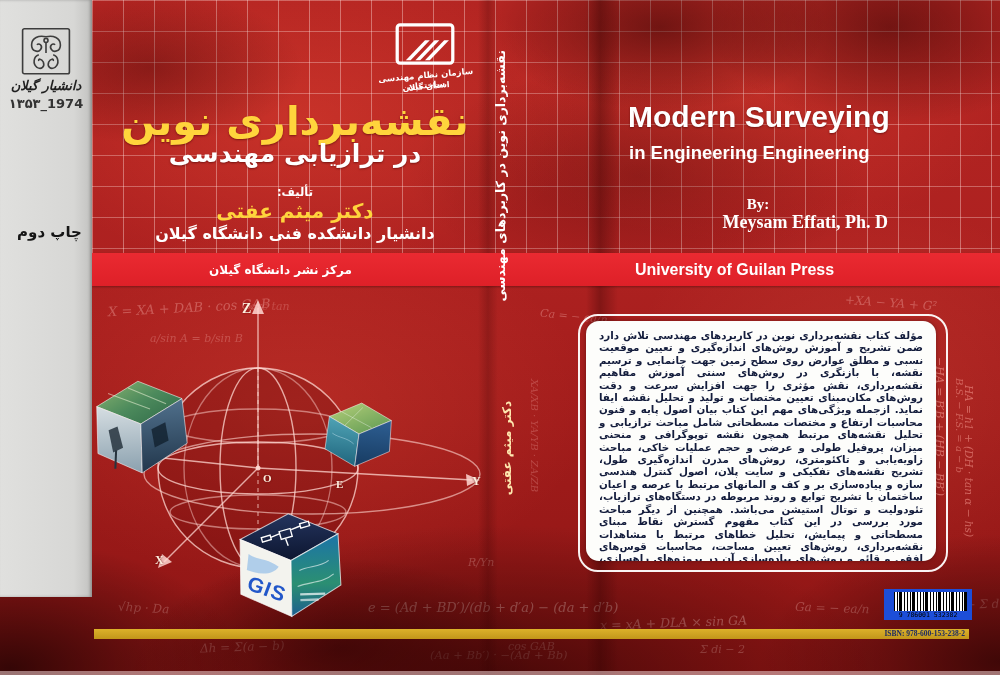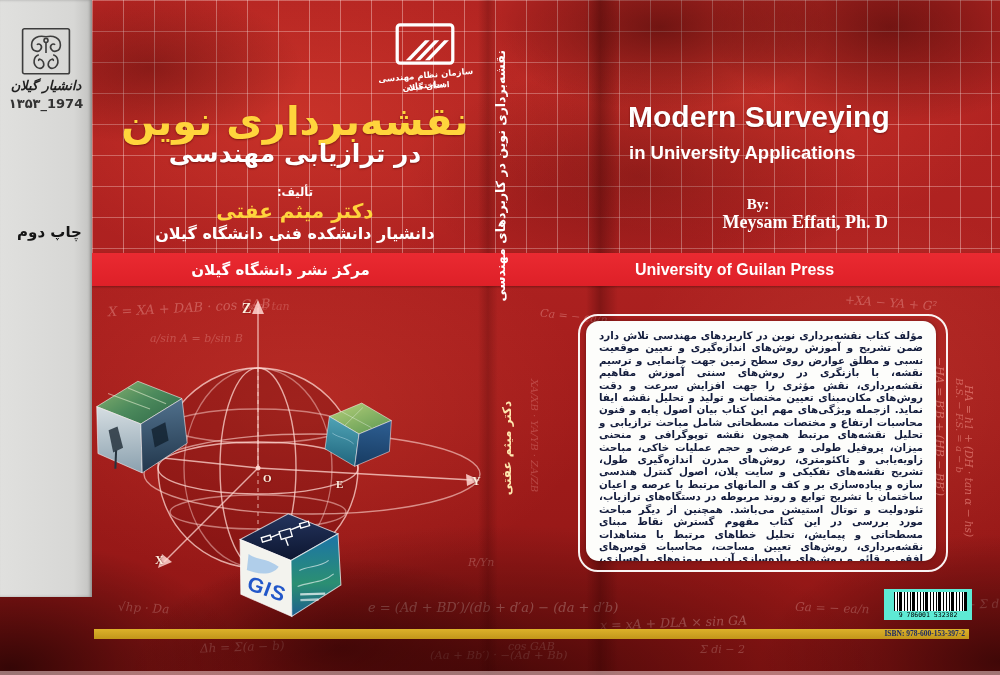--- a/index.html
+++ b/index.html
@@ -91,21 +91,21 @@
     font-size:18.5px;font-weight:bold;color:#fff;font-family:"Liberation Sans",sans-serif;}
   .en-by{position:absolute;left:628px;top:196px;width:260px;text-align:center;z-index:4;
     font-size:15px;font-weight:bold;color:#fff;font-family:"Liberation Serif",serif;}
   .en-author{position:absolute;left:628px;top:212px;width:260px;text-align:right;z-index:4;
     font-size:18px;font-weight:bold;color:#fff;font-family:"Liberation Serif",serif;}
 
   
   .band{position:absolute;left:92px;top:253px;width:908px;height:33px;z-index:4;display:flex;
     background:linear-gradient(#ea2a31,#de2028);box-shadow:0 1px 2px rgba(0,0,0,.3);}
   .band-l{width:377px;display:flex;align-items:center;justify-content:center;
-    font-size:15px;font-weight:bold;color:#fff;direction:rtl;}
+    font-size:12px;font-weight:bold;color:#fff;direction:rtl;}
   .band-r{flex:1;display:flex;align-items:center;justify-content:center;
     font-size:16px;font-weight:bold;color:#fff;font-family:"Liberation Sans",sans-serif;}
 
   
   .spine-title{position:absolute;left:413px;top:130px;width:180px;height:20px;z-index:4;
     transform:rotate(-90deg);text-align:center;direction:rtl;
     font-size:12.5px;font-weight:bold;color:#fff;white-space:nowrap;}
   .spine-author{position:absolute;left:455px;top:440px;width:105px;height:16px;z-index:4;
     transform:rotate(-90deg);text-align:center;direction:rtl;
     font-size:12px;font-weight:bold;color:#ffe9b0;white-space:nowrap;}
@@ -134,21 +134,21 @@
   .box-outer{position:absolute;left:578px;top:314px;width:366px;height:254px;z-index:4;
     border:2px solid rgba(255,255,255,.95);border-radius:20px;}
   .box-inner{position:absolute;left:586px;top:321px;width:350px;height:240px;z-index:4;
     background:#fdfdfb;border-radius:13px;overflow:hidden;
     padding:0;box-shadow:0 0 4px rgba(0,0,0,.35);}
   .blurb{direction:rtl;text-align:justify;color:#131c3c;font-weight:bold;
     font-size:10.3px;line-height:12.4px;padding:8px 13px 0 13px;}
   .blurb p{margin:0;}
 
   
-  .barcode{position:absolute;left:884px;top:589px;width:88px;height:31px;background:#5eead4;z-index:4;}
+  .barcode{position:absolute;left:884px;top:589px;width:88px;height:31px;background:#1d4ed8;z-index:4;}
   .bars{margin:3px 5px 0 10px;height:19px;
     background:repeating-linear-gradient(90deg,#000 0 1px,#fff 1px 3px,#000 3px 4px,#fff 4px 5px,#000 5px 8px,#fff 8px 10px,#000 10px 11px,#fff 11px 13px);}
   .bdigits{text-align:center;font-family:"DejaVu Sans Mono",monospace;font-size:6.5px;color:#000;line-height:9px;}
 
   
   .gold{position:absolute;left:94px;top:629px;width:875px;height:10px;z-index:4;
     background:linear-gradient(#dcb12a,#c2961a);}
   .isbn{position:absolute;right:4px;top:0;font-size:7.5px;font-weight:bold;color:#1b2a63;
     font-family:"Liberation Serif",serif;line-height:10px;}
   .bottom-edge{position:absolute;left:0;top:671px;width:1000px;height:4px;z-index:4;
@@ -240,21 +240,21 @@
 
   <div class="fa-block">
     <div class="fa-t1">نقشه‌برداری نوین</div>
     <div class="fa-t2">در ترازیابی مهندسی</div>
     <div class="fa-taleef">تألیف:</div>
     <div class="fa-author">دکتر میثم عفتی</div>
     <div class="fa-role">دانشیار دانشکده فنی دانشگاه گیلان</div>
   </div>
 
   <div class="en-t1">Modern Surveying</div>
-  <div class="en-t2">in University Applications</div>
+  <div class="en-t2">in Engineering Engineering</div>
   <div class="en-by">By:</div>
   <div class="en-author">Meysam Effati, Ph. D</div>
 
   <div class="band">
     <div class="band-l">مرکز نشر دانشگاه گیلان</div>
     <div class="band-r">University of Guilan Press</div>
   </div>
 
   <div class="spine-title">نقشه‌برداری نوین در کاربردهای مهندسی</div>
   <div class="spine-author">دکتر میثم عفتی</div>
@@ -348,17 +348,17 @@
       <p>مؤلف کتاب نقشه‌برداری نوین در کاربردهای مهندسی تلاش دارد ضمن تشریح و آموزش روش‌های اندازه‌گیری و تعیین موقعیت نسبی و مطلق عوارض روی سطح زمین جهت جانمایی و ترسیم نقشه، با بازنگری در روش‌های سنتی آموزش مفاهیم نقشه‌برداری، نقش مؤثری را جهت افزایش سرعت و دقت روش‌های مکان‌مبنای تعیین مختصات و تولید و تحلیل نقشه ایفا نماید. ازجمله ویژگی‌های مهم این کتاب بیان اصول پایه و فنون محاسبات ارتفاع و مختصات مسطحاتی شامل مباحث ترازیابی و تحلیل نقشه‌های مرتبط همچون نقشه توپوگرافی و منحنی میزان، پروفیل طولی و عرضی و حجم عملیات خاکی، مباحث زاویه‌یابی و تاکئومتری، روش‌های مدرن اندازه‌گیری طول، تشریح نقشه‌های تفکیکی و سایت پلان، اصول کنترل هندسی سازه و پیاده‌سازی بر و کف و المانهای مرتبط با عرصه و اعیان ساختمان با تشریح توابع و روند مربوطه در دستگاه‌های ترازیاب، تئودولیت و توتال استیشن می‌باشد. همچنین از دیگر مباحث مورد بررسی در این کتاب مفهوم گسترش نقاط مبنای مسطحاتی و پیمایش، تحلیل خطاهای مرتبط با مشاهدات نقشه‌برداری، روش‌های تعیین مساحت، محاسبات قوس‌های افقی و قائم و روش‌های پیاده‌سازی آن در پروژه‌های راهسازی، مداقه در سایر روش‌های اندازه‌گیری متریک و تهیه و تولید نقشه همچون فتوگرامتری، سنجش از دور، اصول و تجهیزات مدرن تعیین موقعیت دقیق ماهواره‌ای و سامانه‌های مرتبط همچون شمیم در کاربردهای مهندسی با رویکردی آموزشی و کاربردی است.</p>
 
     </div>
   </div>
 
   <div class="barcode">
     <div class="bars"></div>
     <div class="bdigits">9 786001 532382</div>
   </div>
   <div class="gold">
-    <span class="isbn">ISBN: 978-600-153-397-2</span>
+    <span class="isbn">ISBN: 978-600-153-238-2</span>
   </div>
   <div class="bottom-edge"></div>
 
 </div>
 
 </body></html>

